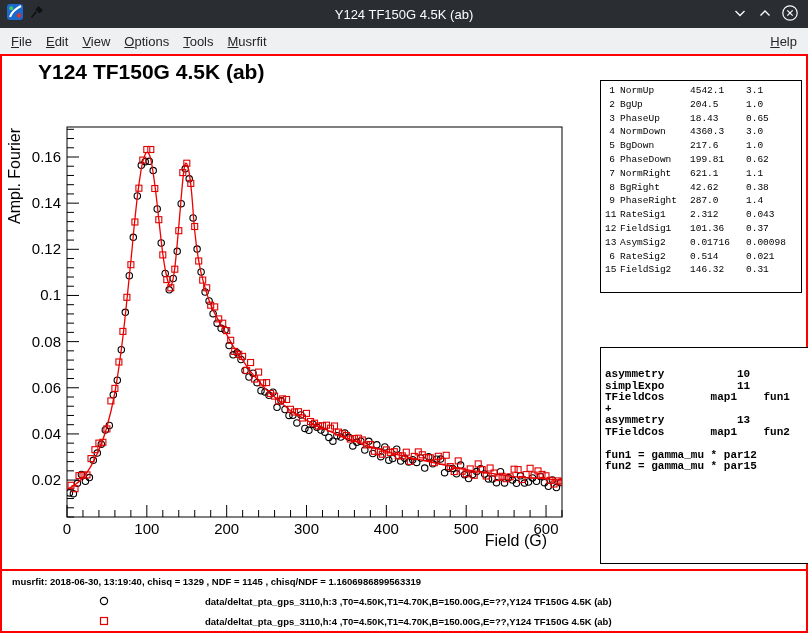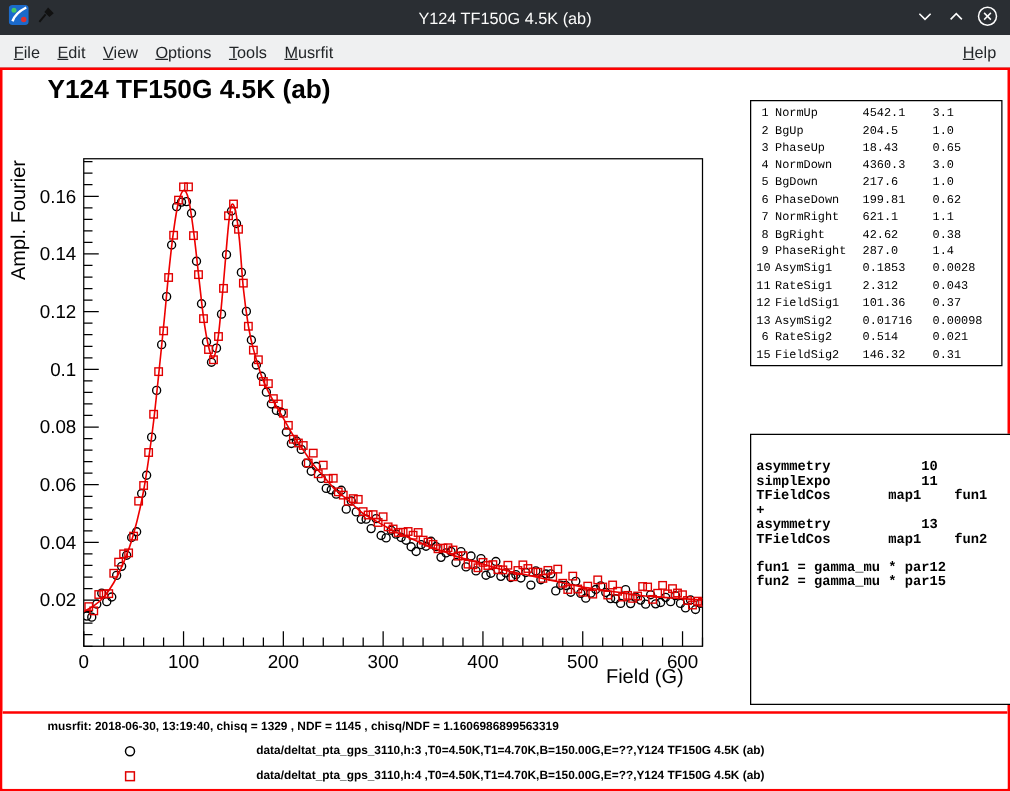--- a/index.html
+++ b/index.html
@@ -28,21 +28,21 @@
   .axis-title{font-family:"Liberation Sans",sans-serif;font-size:16px;fill:#000;}
 
   .param-box{position:absolute;left:598px;top:24px;width:202px;height:213px;border:1px solid #000;background:#fff;font-family:"Liberation Mono","DejaVu Sans Mono",monospace;font-size:9.5px;color:#000;padding:3px 0 0 4px;overflow:hidden;}
   .param-row{display:grid;grid-template-columns:15px 70px 56px 1fr;height:13.8px;line-height:13.8px;white-space:pre;}
   .param-num{text-align:right;padding-right:5px;}
 
   .theory-box{position:absolute;left:598px;top:291px;width:238px;height:217px;border:1px solid #000;background:#fff;font-family:"Liberation Mono","DejaVu Sans Mono",monospace;font-size:11px;font-weight:bold;line-height:11.5px;color:#000;padding:21px 4px;overflow:hidden;}
   .theory-line{white-space:pre;min-height:11.5px;}
 
   .footer{position:absolute;left:0;right:0;top:513px;bottom:0;border-top:2px solid #ff0000;background:#fff;}
-  .stats{position:absolute;left:10px;top:5px;font-size:9.5px;font-weight:bold;color:#000;white-space:nowrap;margin-left:26px;}
+  .stats{position:absolute;left:10px;top:5px;font-size:9.5px;font-weight:bold;color:#000;white-space:nowrap;}
   .legend-row{position:absolute;left:0;right:0;height:20px;}
   .legend-marker{position:absolute;left:96px;top:50%;transform:translateY(-50%);}
   .legend-label{position:absolute;left:203px;top:50%;transform:translateY(-50%);font-size:9.5px;font-weight:bold;color:#000;white-space:nowrap;}
 </style>
 </head>
 <body>
 
 <div class="titlebar">
   <div class="tb-left">
     <span>
@@ -459,21 +459,20 @@
     <div id="param-rows">
         <div class="param-row"><span class="param-num">1</span><span class="param-name">NormUp</span><span class="param-value">4542.1</span><span class="param-error">3.1</span></div>
         <div class="param-row"><span class="param-num">2</span><span class="param-name">BgUp</span><span class="param-value">204.5</span><span class="param-error">1.0</span></div>
         <div class="param-row"><span class="param-num">3</span><span class="param-name">PhaseUp</span><span class="param-value">18.43</span><span class="param-error">0.65</span></div>
         <div class="param-row"><span class="param-num">4</span><span class="param-name">NormDown</span><span class="param-value">4360.3</span><span class="param-error">3.0</span></div>
         <div class="param-row"><span class="param-num">5</span><span class="param-name">BgDown</span><span class="param-value">217.6</span><span class="param-error">1.0</span></div>
         <div class="param-row"><span class="param-num">6</span><span class="param-name">PhaseDown</span><span class="param-value">199.81</span><span class="param-error">0.62</span></div>
         <div class="param-row"><span class="param-num">7</span><span class="param-name">NormRight</span><span class="param-value">621.1</span><span class="param-error">1.1</span></div>
         <div class="param-row"><span class="param-num">8</span><span class="param-name">BgRight</span><span class="param-value">42.62</span><span class="param-error">0.38</span></div>
         <div class="param-row"><span class="param-num">9</span><span class="param-name">PhaseRight</span><span class="param-value">287.0</span><span class="param-error">1.4</span></div>
-        <div class="param-row"><span class="param-num">10</span><span class="param-name">AsymSig1</span><span class="param-value">0.1853</span><span class="param-error">0.0028</span></div>
         <div class="param-row"><span class="param-num">11</span><span class="param-name">RateSig1</span><span class="param-value">2.312</span><span class="param-error">0.043</span></div>
         <div class="param-row"><span class="param-num">12</span><span class="param-name">FieldSig1</span><span class="param-value">101.36</span><span class="param-error">0.37</span></div>
         <div class="param-row"><span class="param-num">13</span><span class="param-name">AsymSig2</span><span class="param-value">0.01716</span><span class="param-error">0.00098</span></div>
         <div class="param-row"><span class="param-num">6</span><span class="param-name">RateSig2</span><span class="param-value">0.514</span><span class="param-error">0.021</span></div>
         <div class="param-row"><span class="param-num">15</span><span class="param-name">FieldSig2</span><span class="param-value">146.32</span><span class="param-error">0.31</span></div>
       </div>
   </div>
 
   <div class="theory-box" id="theory-box">
       <div class="theory-line">asymmetry           10</div>

